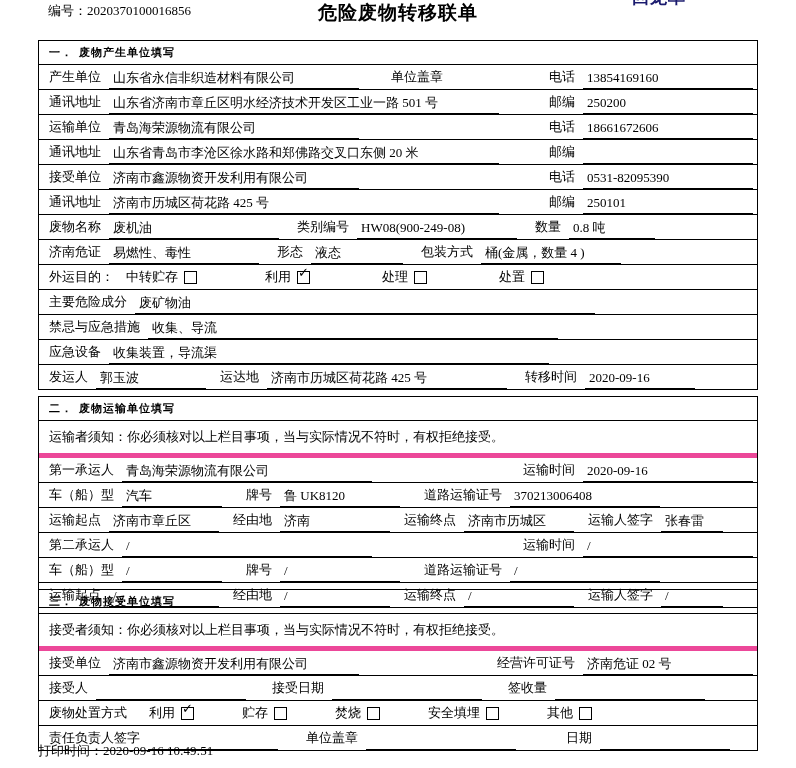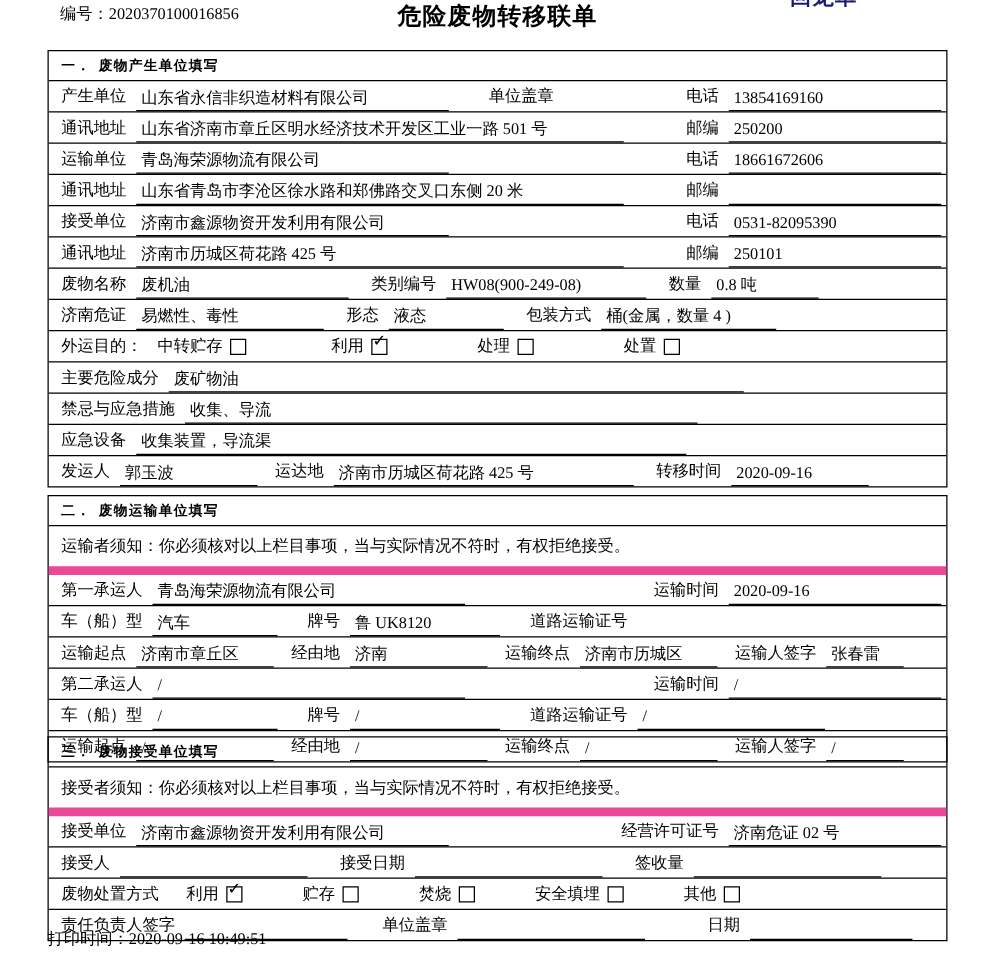--- a/index.html
+++ b/index.html
@@ -115,21 +115,21 @@
   .val.left {
     text-align: left;
   }
   .spacer {
     flex: 1 1 auto;
   }
   
   .notice {
     padding: 6px 0 6px 10px;
     font-size: 13px;
-    border-bottom: 7px solid #ec4899;
+    border-bottom: 5px solid #ec4899;
     line-height: 20px;
   }
   
   .cb {
     display: inline-block;
     width: 11px;
     height: 11px;
     border: 1px solid #000;
     position: relative;
     margin-left: 6px;
@@ -306,20 +306,21 @@
       <div class="cell lab">运输时间</div>
       <div class="cell val" style="width:170px">2020-09-16</div>
     </div>
 
     <div class="row">
       <div class="cell lab">车（船）型</div>
       <div class="cell val" style="width:100px">汽车</div>
       <div class="cell lab" style="padding-left:20px">牌号</div>
       <div class="cell val" style="width:120px">鲁 UK8120</div>
       <div class="cell lab" style="padding-left:20px">道路运输证号</div>
+      <div class="cell val" style="width:150px">370213006408</div>
     </div>
 
     <div class="row">
       <div class="cell lab">运输起点</div>
       <div class="cell val" style="width:110px">济南市章丘区</div>
       <div class="cell lab" style="padding-left:10px">经由地</div>
       <div class="cell val" style="width:110px">济南</div>
       <div class="cell lab" style="padding-left:10px">运输终点</div>
       <div class="cell val" style="width:110px">济南市历城区</div>
       <div class="cell lab" style="padding-left:10px">运输人签字</div>

